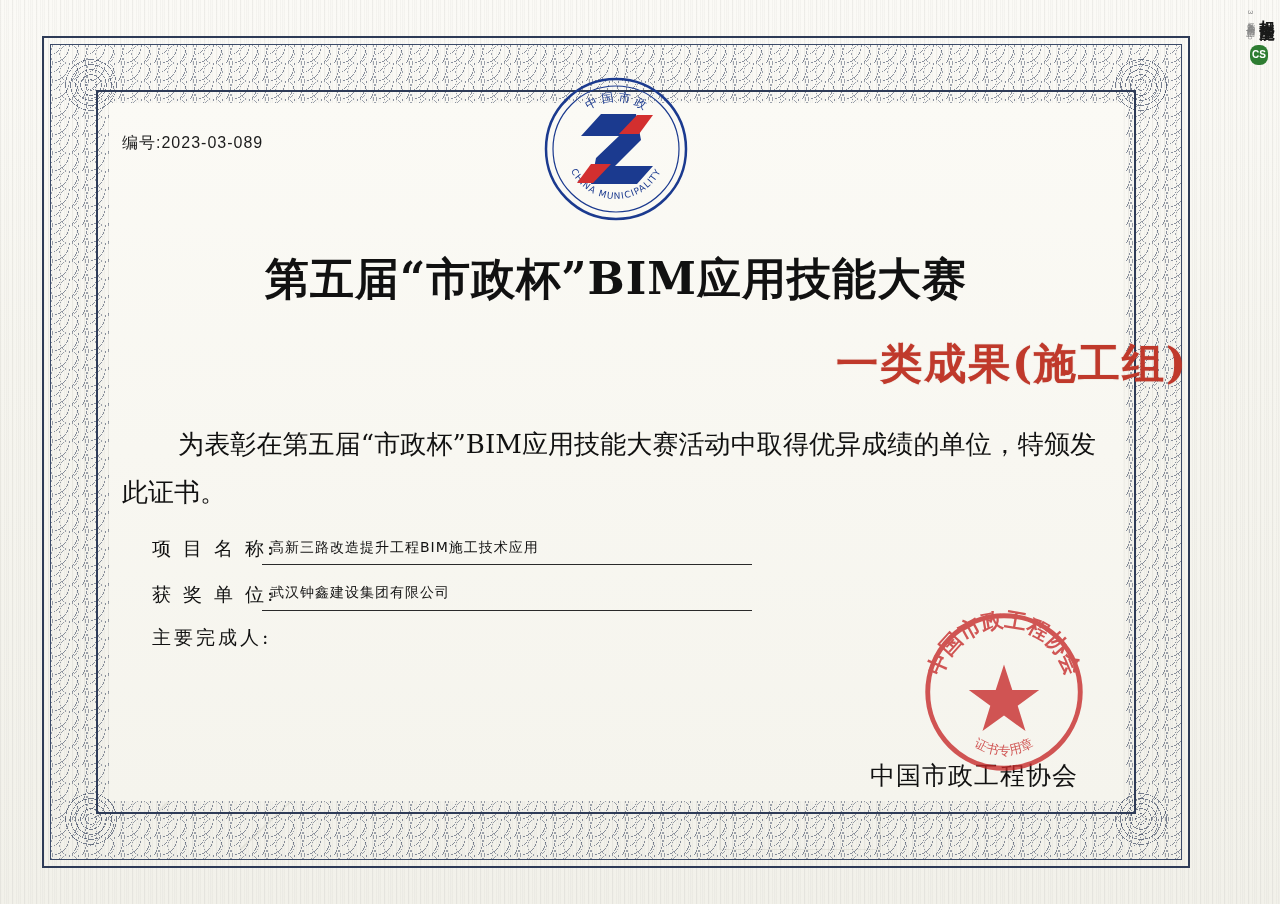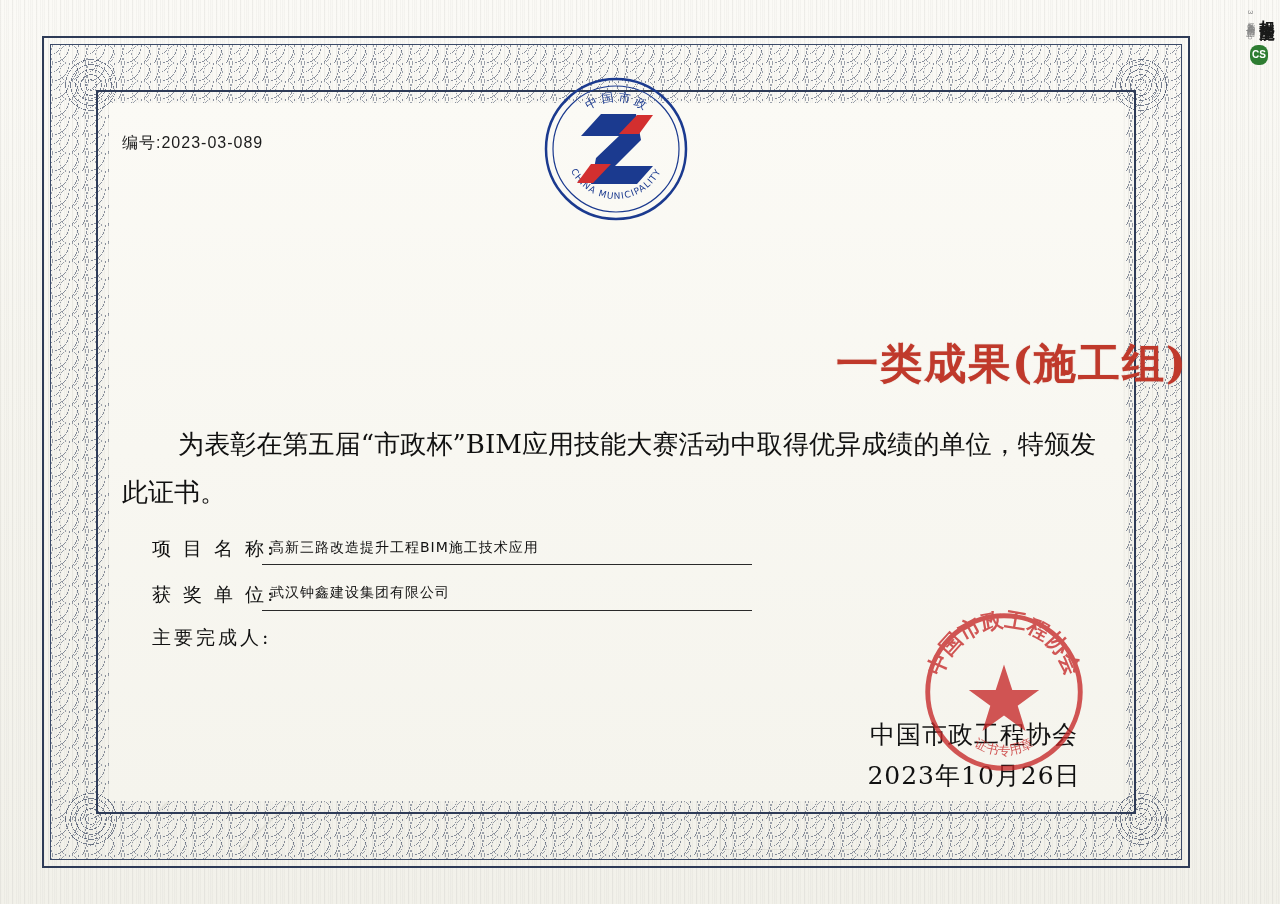--- a/index.html
+++ b/index.html
@@ -311,20 +311,21 @@
       </text>
       <path id="arcBottom" d="M 25 75 A 50 50 0 0 0 125 75" fill="none" stroke="none"></path>
       <text font-size="9" fill="#1b3a8f" font-family="'DejaVu Sans', sans-serif" letter-spacing="1">
         <textPath href="#arcBottom" startOffset="50%" text-anchor="middle">CHINA MUNICIPALITY</textPath>
       </text>
       <path d="M95 40 L60 40 L40 62 L78 62 L55 84 L50 110 L96 110 L112 92 L74 92 L100 66 Z" fill="#1b3a8f"></path>
       <path d="M96 41 L112 41 L98 60 L78 60 Z" fill="#d32f2f"></path>
       <path d="M52 109 L36 109 L50 90 L70 90 Z" fill="#d32f2f"></path>
     </svg>
 
+    <div class="title">第五届“市政杯”BIM应用技能大赛</div>
 
     <div class="award">一类成果(施工组)</div>
 
     <div class="body-text">
       <span class="indent"></span><span>为表彰在第五届“市政杯”BIM应用技能大赛活动中取得优异成绩的单位，特颁发此证书。</span>
     </div>
 
     <div class="fields">
       <div class="field-row">
         <div class="field-label">项 目 名 称:</div>
@@ -340,21 +341,20 @@
         </div>
       </div>
 
       <div class="field-row">
         <div class="field-label">主要完成人:</div>
       </div>
     </div>
 
     <div class="sign-block">
       <div class="org-name">中国市政工程协会</div>
-      <div class="date-line">2023年10月26日</div>
     </div>
 
     <svg class="seal" viewBox="0 0 180 180">
       <g opacity="0.78">
         <circle cx="90" cy="90" r="78" fill="none" stroke="#c62828" stroke-width="5"></circle>
         <path id="sealArc" d="M 24 90 A 66 66 0 0 1 156 90" fill="none" stroke="none"></path>
         <text font-size="22" fill="#c62828" font-family="'DejaVu Serif', serif" font-weight="bold">
           <textPath href="#sealArc" startOffset="50%" text-anchor="middle">中国市政工程协会</textPath>
         </text>
         <path d="M90 62 L98.5 88 L126 88 L104 104 L112 130 L90 114 L68 130 L76 104 L54 88 L81.5 88 Z" fill="#c62828"></path>

